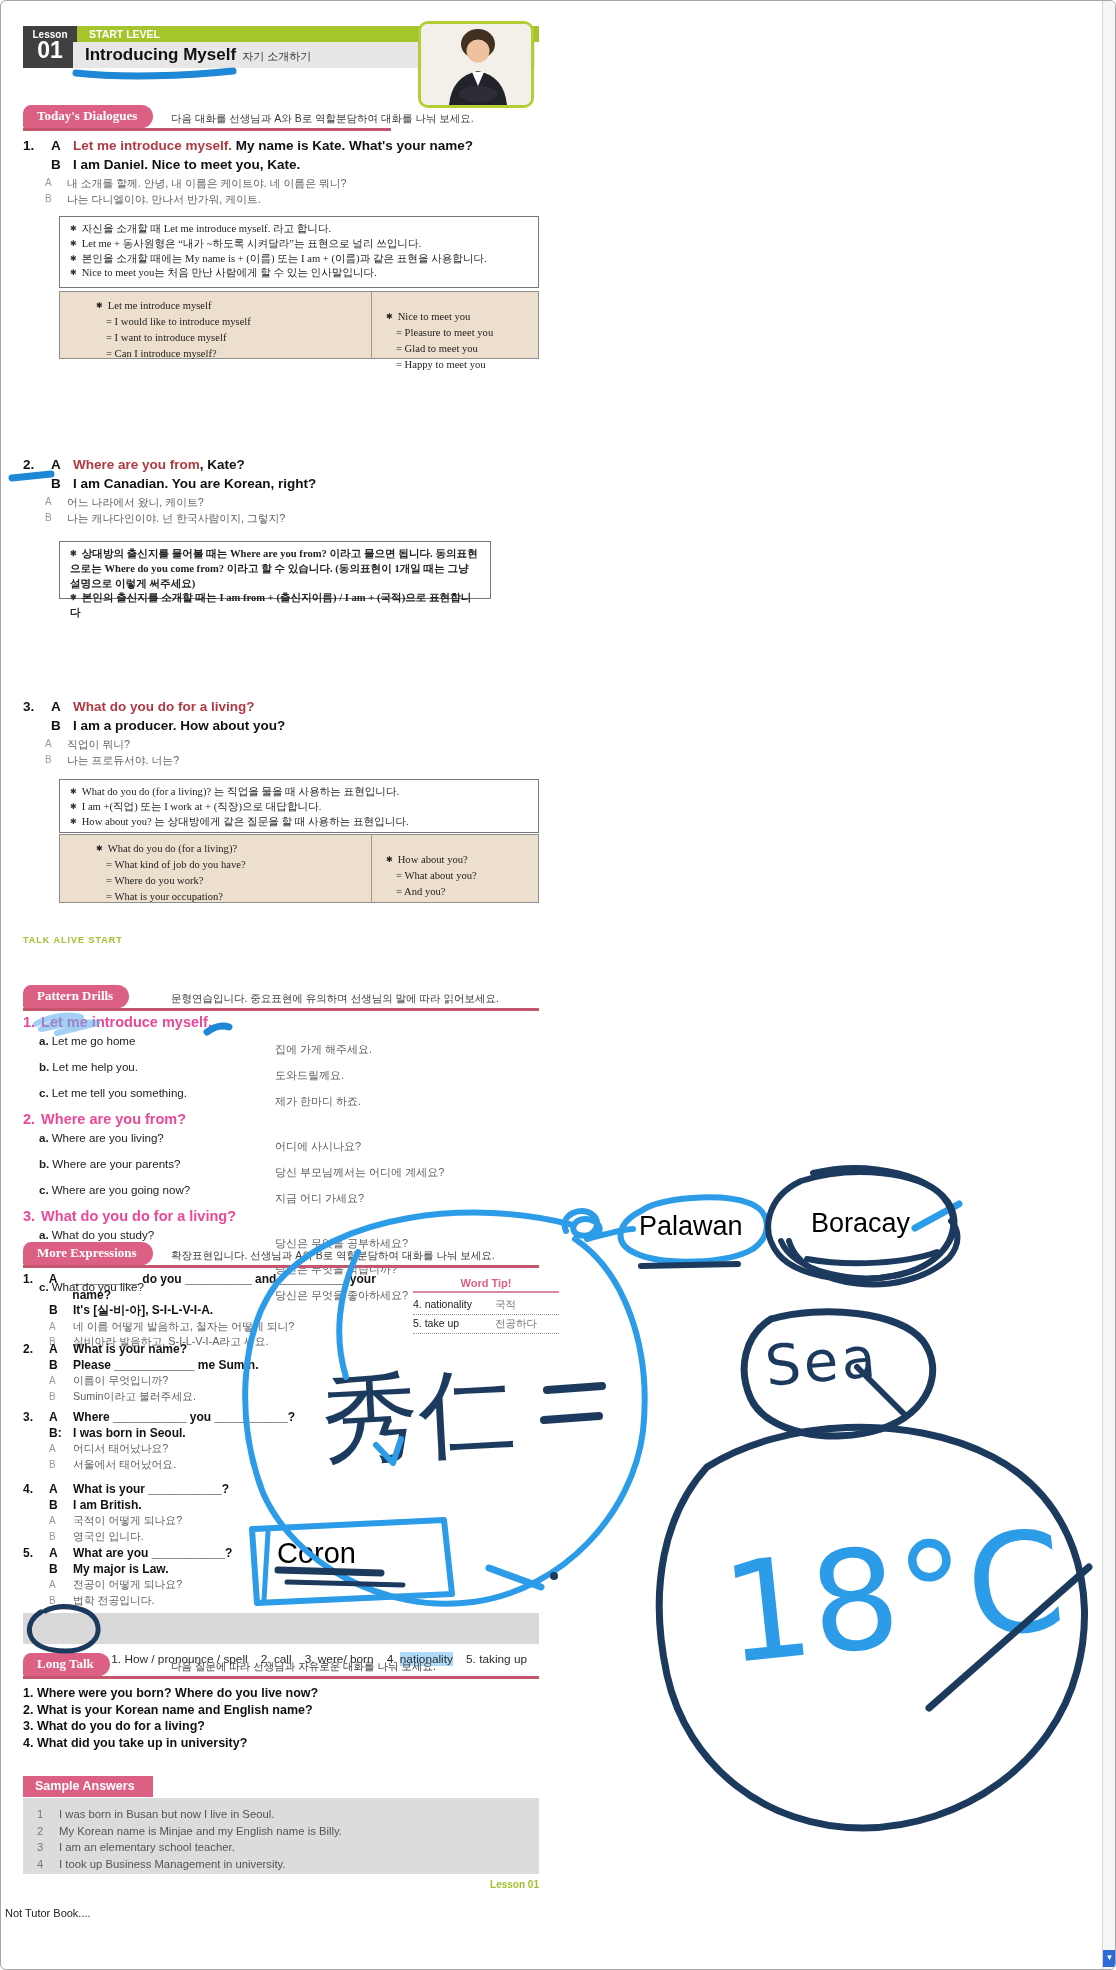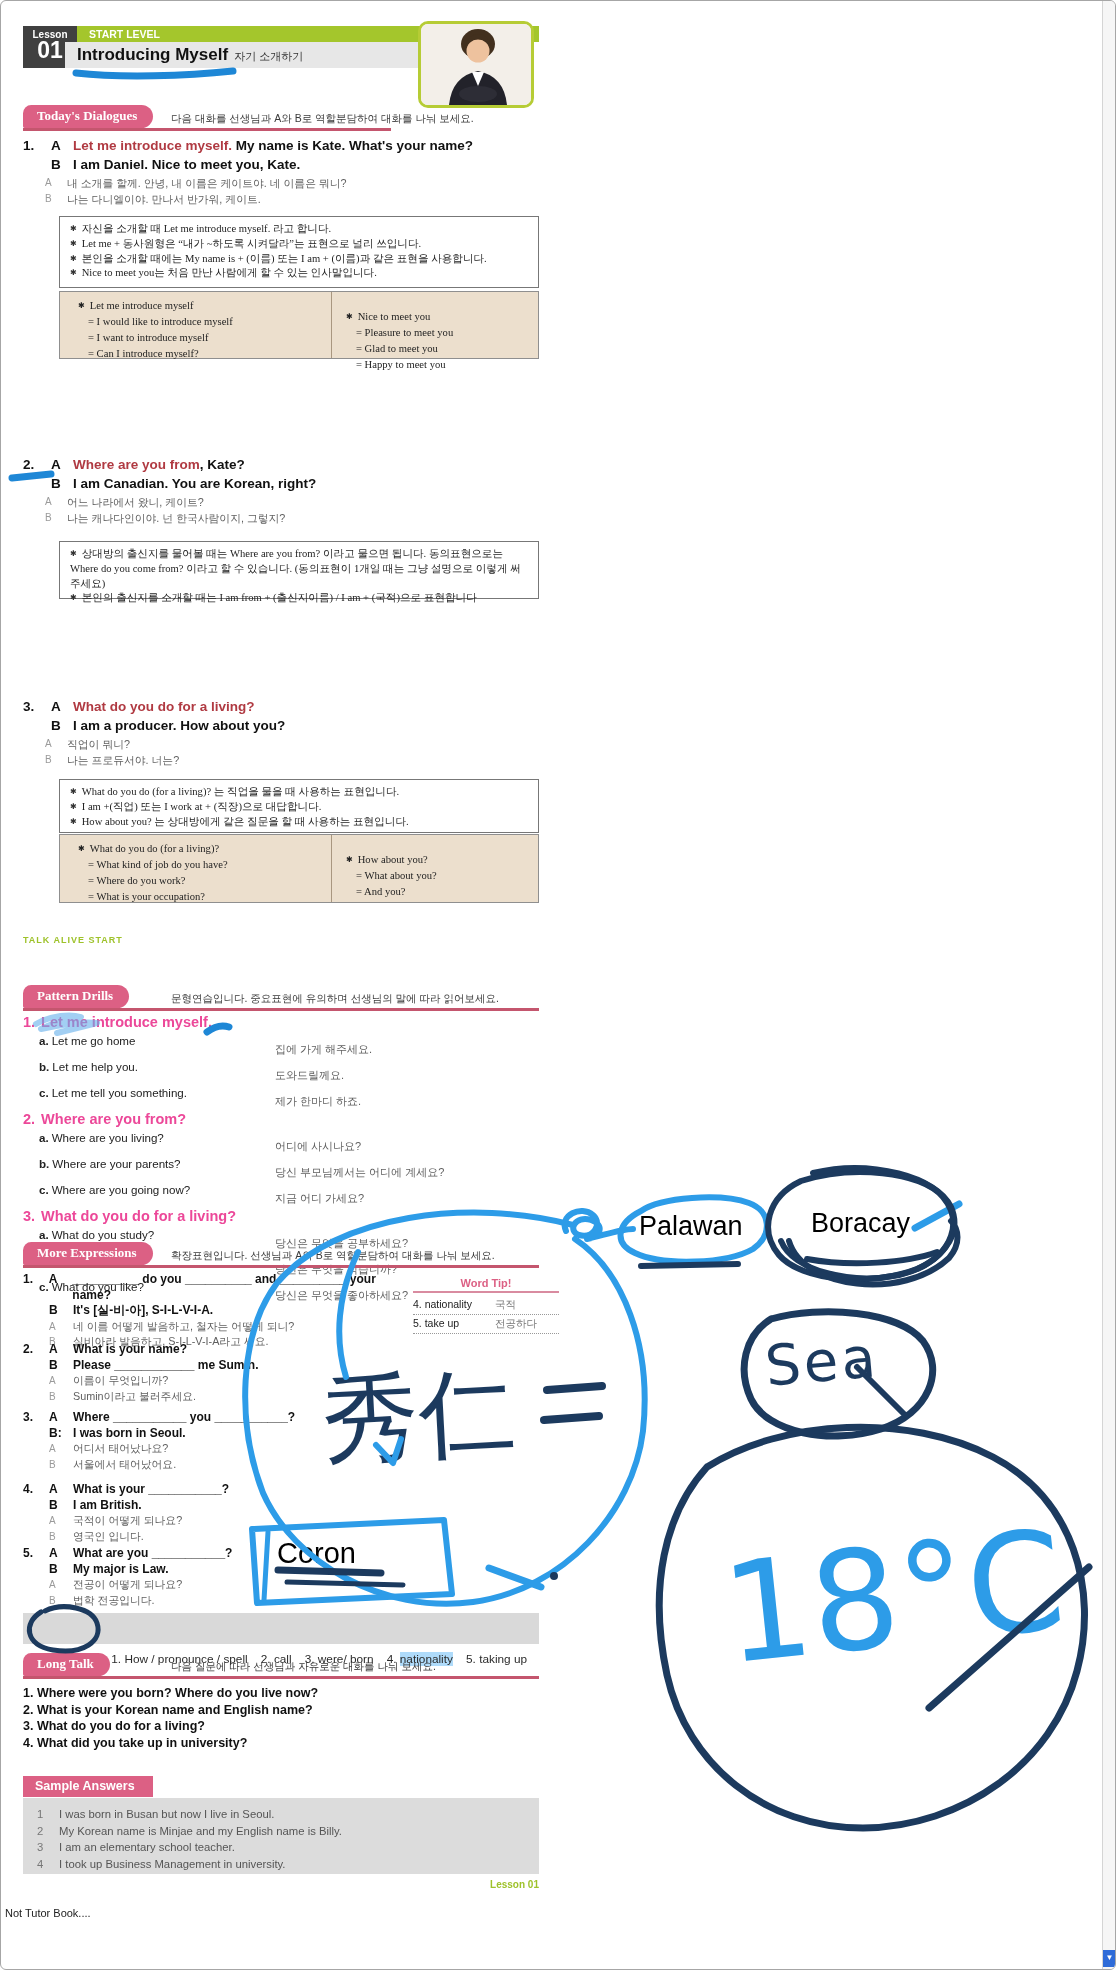--- a/index.html
+++ b/index.html
@@ -5,21 +5,21 @@
   html,body{margin:0;padding:0;background:#fff;}
   body{font-family:"Liberation Sans",sans-serif;-webkit-font-smoothing:antialiased;}
   .canvas{position:relative;width:1116px;height:1970px;background:#fff;border:1px solid #a6a6a6;border-radius:6px;box-sizing:border-box;overflow:hidden;}
   .abs{position:absolute;}
 
   
   .lesson-box{left:22px;top:25px;width:54px;height:42px;background:#404040;color:#fff;text-align:center;}
   .lesson-word{font-size:10px;font-weight:bold;padding-top:3px;}
   .lesson-num{font-size:23px;font-weight:bold;line-height:20px;}
   .level-bar{left:76px;top:25px;width:462px;height:16px;background:#a4c62c;color:#fff;font-size:10.5px;font-weight:bold;line-height:16px;padding-left:12px;box-sizing:border-box;}
-  .title-bar{left:64px;top:41px;width:462px;height:26px;background:#e7e7e7;line-height:26px;padding-left:12px;box-sizing:border-box;white-space:nowrap;}
+  .title-bar{left:72px;top:41px;width:462px;height:26px;background:#e7e7e7;line-height:26px;padding-left:12px;box-sizing:border-box;white-space:nowrap;}
   .title-en{font-size:17px;font-weight:bold;color:#111;}
   .title-ko{font-size:11px;color:#333;margin-left:6px;}
   .photo-frame{left:417px;top:20px;width:116px;height:87px;background:#fff;border:3px solid #b6cc35;border-radius:10px;box-sizing:border-box;overflow:hidden;}
 
   
   .badge{background:#dc6084;color:#fff;font-family:"Liberation Serif",serif;font-weight:bold;font-size:13px;padding:3px 16px 4px 14px;border-radius:10px 14px 14px 2px;display:inline-block;}
   .badge-sq{background:#dc6084;color:#fff;font-size:12.5px;font-weight:bold;padding:3px 18px 4px 12px;display:inline-block;}
   .sec-desc{font-size:10.5px;color:#3a3a3a;}
   .sec-rule{height:3px;background:#c4566e;}
 
@@ -29,21 +29,21 @@
   .dlg-lab{width:16px;font-weight:bold;font-size:13.5px;color:#111;}
   .dlg-en{font-size:13.5px;font-weight:bold;color:#111;}
   .red{color:#b03a42;}
   .dlg-ko-ln{display:flex;gap:6px;line-height:14.5px;margin-top:1px;}
   .ko-lab{width:16px;margin-left:22px;color:#9a9a9a;font-size:10px;}
   .ko-txt{color:#5f5f5f;font-size:10.8px;}
 
   .notebox{border:1px solid #777;background:#fff;padding:5px 10px;box-sizing:border-box;font-family:"Liberation Serif",serif;font-size:10.6px;color:#222;line-height:1.4;}
   .note-ln .blt{font-size:8px;margin-right:5px;vertical-align:1px;color:#333;}
   .beige{background:#ecdfcd;border:1px solid #8f8f8f;box-sizing:border-box;display:flex;font-family:"Liberation Serif",serif;font-size:10.6px;color:#222;}
-  .beige-l{width:272px;border-right:1px solid #a99780;padding:6px 8px 6px 18px;box-sizing:border-box;line-height:1.5;}
+  .beige-l{width:312px;border-right:1px solid #a99780;padding:6px 8px 6px 36px;box-sizing:border-box;line-height:1.5;}
   .beige-r{flex:1;padding:17px 8px 6px 14px;box-sizing:border-box;line-height:1.5;}
   .beige .blt{font-size:8px;margin-right:5px;vertical-align:1px;}
   .beige .eqln{padding-left:10px;}
 
   .talk-alive{color:#9ec22a;font-size:9px;font-weight:bold;letter-spacing:1px;}
 
   
   .drill-title{font-size:14.5px;font-weight:bold;color:#ec4899;line-height:19px;}
   .drill-title .dnum{margin-right:6px;}
   .drill-item{display:grid;grid-template-columns:252px 1fr;line-height:18px;font-size:11.6px;color:#222;}
@@ -170,21 +170,21 @@
       </div>
     <div class="dlg-ko-ln" style="margin-top:3px;">
         <span class="ko-lab">A</span>
         <span class="ko-txt">어느 나라에서 왔니, 케이트?</span>
       </div>
     <div class="dlg-ko-ln">
         <span class="ko-lab">B</span>
         <span class="ko-txt">나는 캐나다인이야. 넌 한국사람이지, 그렇지?</span>
       </div>
   </div>
-  <div class="abs notebox" style="left:58px;top:540px;width:480px;height:58px;">
+  <div class="abs notebox" style="left:58px;top:540px;width:432px;height:58px;font-weight:bold;">
     <div class="note-ln"><span class="blt">✱</span><span>상대방의 출신지를 물어볼 때는 Where are you from? 이라고 물으면 됩니다. 동의표현으로는 Where do you come from? 이라고 할 수 있습니다. (동의표현이 1개일 때는 그냥 설명으로 이렇게 써주세요)</span></div>
     <div class="note-ln"><span class="blt">✱</span><span>본인의 출신지를 소개할 때는 I am from + (출신지이름) / I am + (국적)으로 표현합니다</span></div>
   </div>
 
   <div class="abs" style="left:22px;top:697px;width:516px;">
     <div class="dlg-ln">
         <span class="dlg-num">3.</span>
         <span class="dlg-lab">A</span>
         <span class="dlg-en"><span class="red">What do you do for a living?</span><span></span></span>
       </div>

